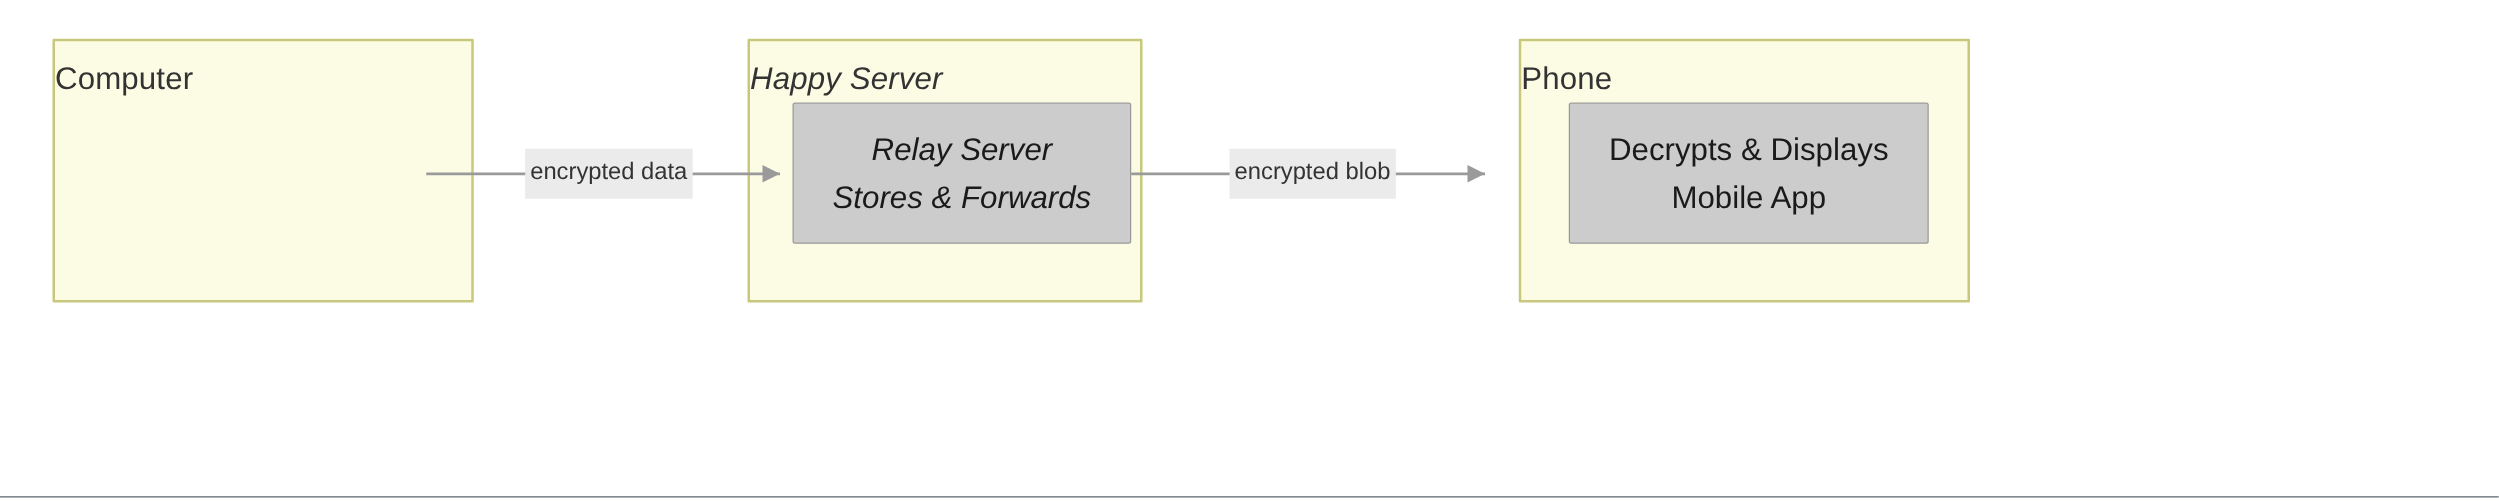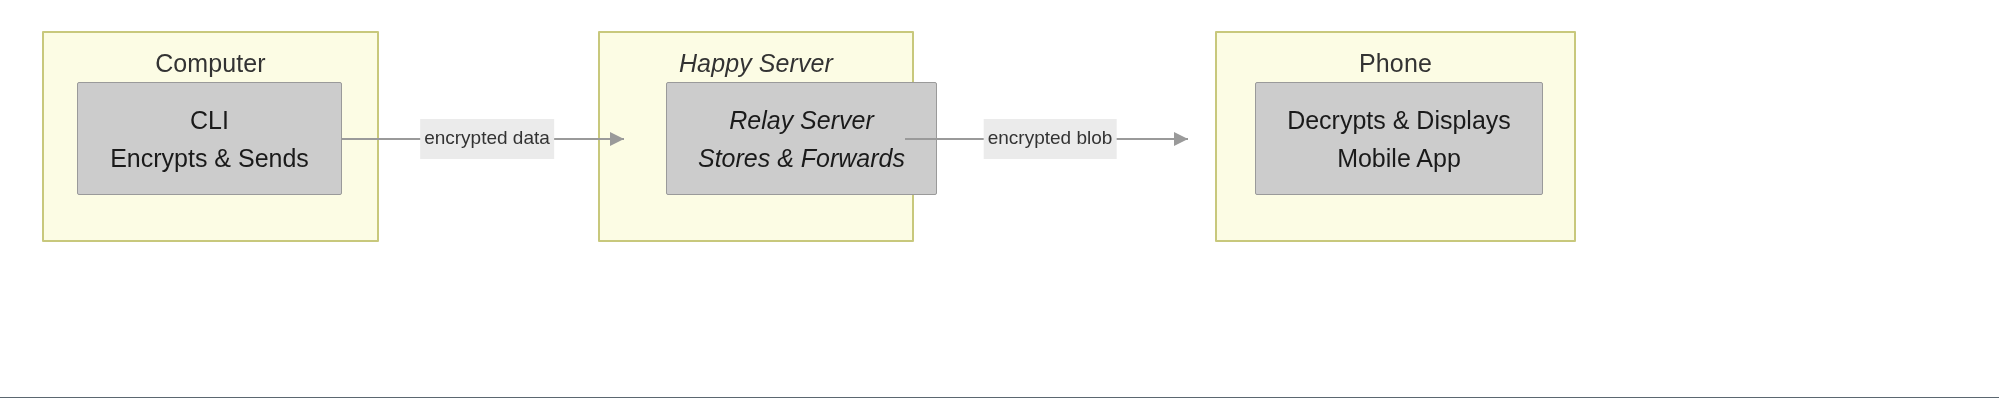--- a/index.html
+++ b/index.html
@@ -29,21 +29,20 @@
     box-sizing: border-box;
     background: #fcfce4;
     border: 2px solid #c8c87c;
     border-radius: 1px;
   }
   .cluster-title {
     position: absolute;
     left: 0;
     right: 0;
     top: 16px;
-    text-align: center;
     font-size: 25px;
     line-height: 29px;
     color: #333333;
     letter-spacing: 0.1px;
     white-space: nowrap;
   }
 
   
   .node {
     position: absolute;
@@ -103,29 +102,25 @@
     background: #5b6770;
   }
 </style>
 </head>
 <body>
 
 <div id="diagram-canvas">
 
   <div class="cluster" style="left:42px; top:31px; width:337px; height:211px;">
     <div class="cluster-title">Computer</div>
-    <div class="node" style="left:33px; top:49px; width:265px; height:113px;">
-      <div class="node-line">CLI</div>
-      <div class="node-line">Encrypts &amp; Sends</div>
-    </div>
   </div>
 
   <div class="cluster" style="left:598px; top:31px; width:316px; height:211px;font-style:italic;">
     <div class="cluster-title">Happy Server</div>
-    <div class="node" style="left:34px; top:49px; width:271px; height:113px;margin-left:32px;">
+    <div class="node" style="left:34px; top:49px; width:271px; height:113px;">
       <div class="node-line">Relay Server</div>
       <div class="node-line">Stores &amp; Forwards</div>
     </div>
   </div>
 
   <div class="cluster" style="left:1215px; top:31px; width:361px; height:211px;padding-left:21px;">
     <div class="cluster-title">Phone</div>
     <div class="node" style="left:38px; top:49px; width:288px; height:113px;">
       <div class="node-line">Decrypts &amp; Displays</div>
       <div class="node-line">Mobile App</div>

